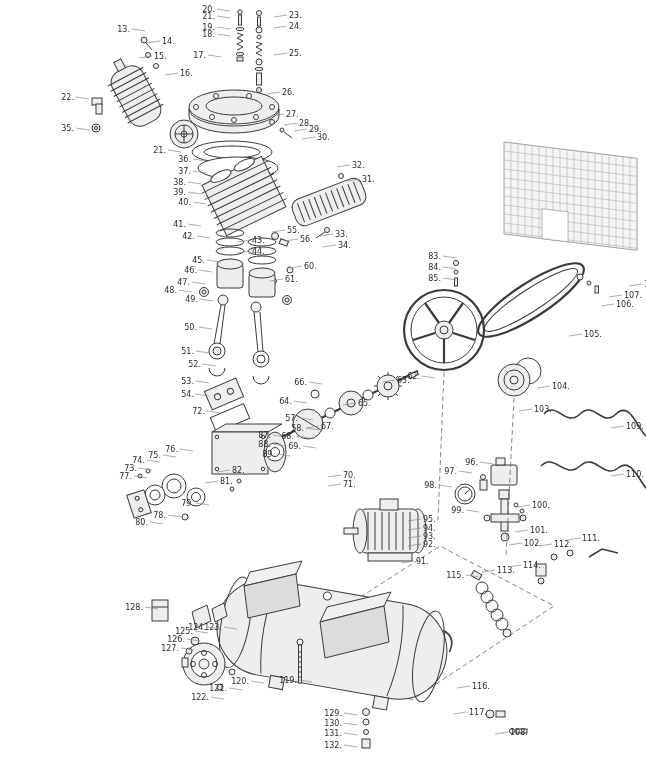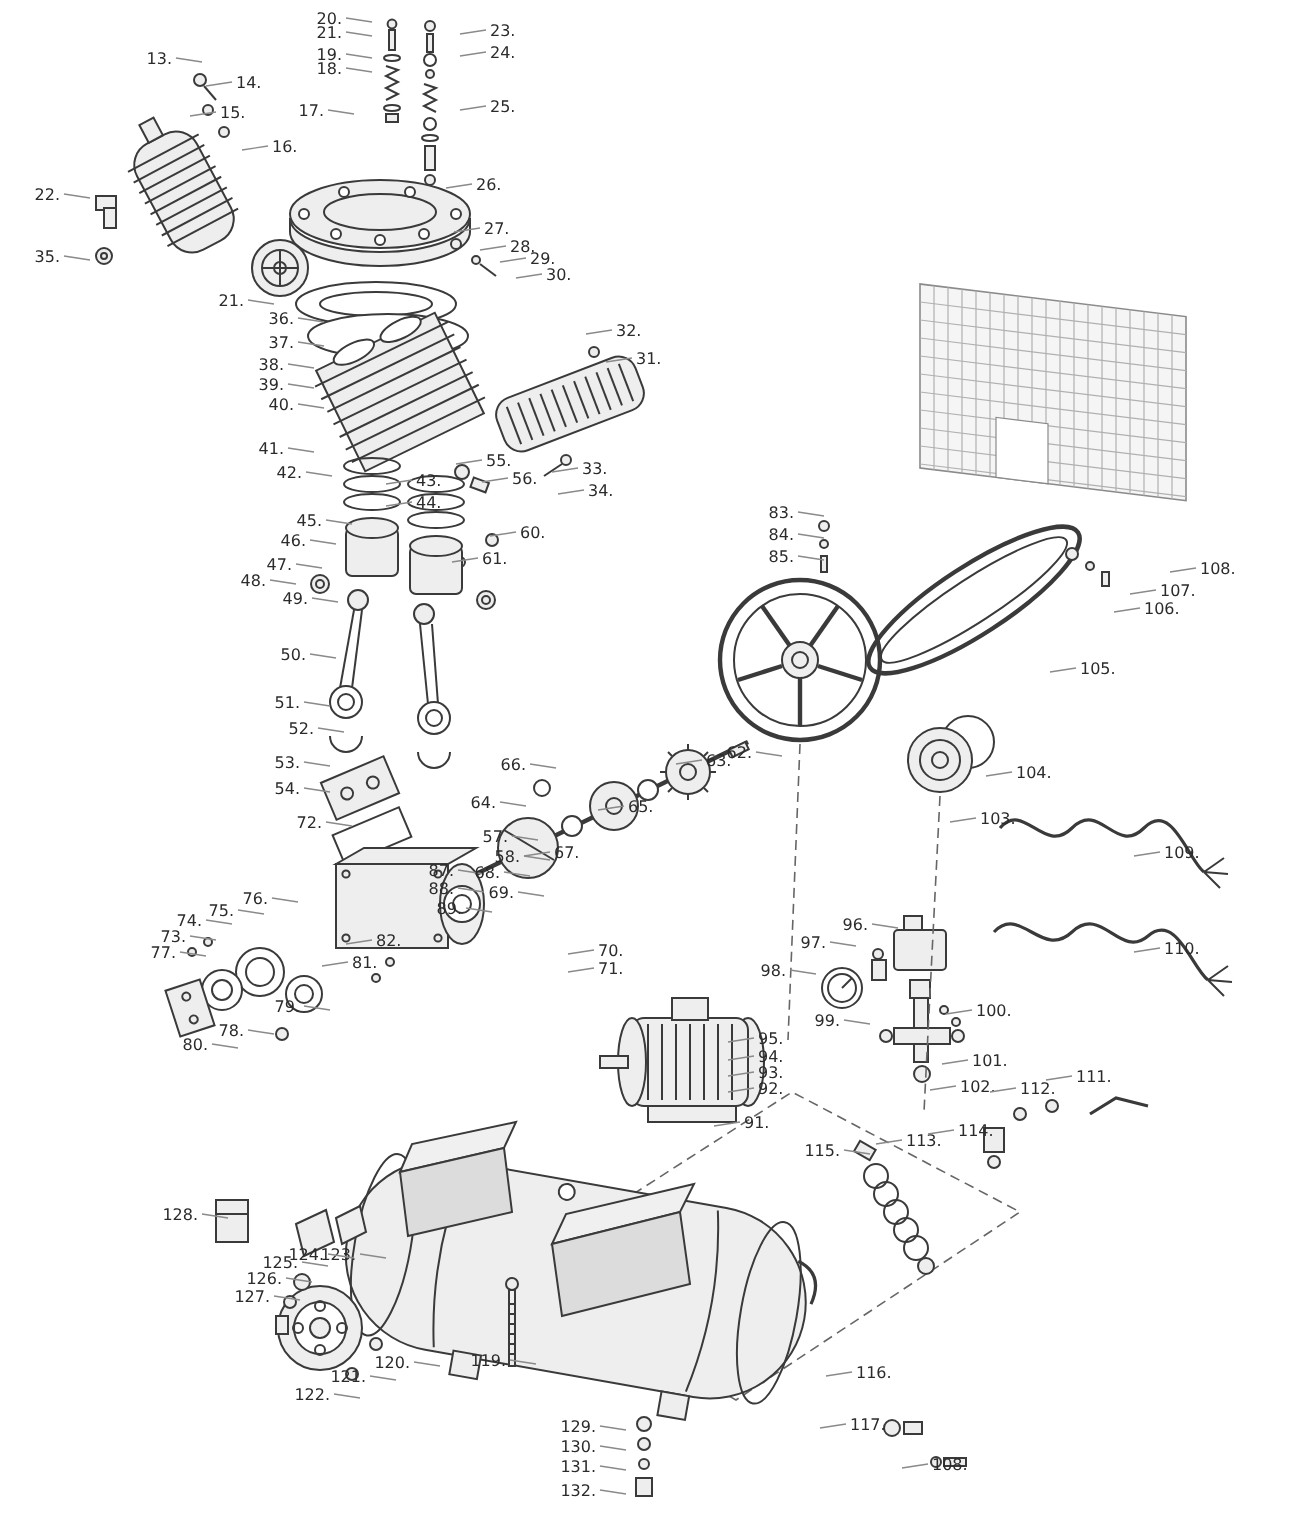--- a/index.html
+++ b/index.html
@@ -1,17 +1,17 @@
 <!DOCTYPE html>
 <html><head>
 <meta charset="utf-8">
 <style>
   html,body{margin:0;padding:0;background:#ffffff;}
   body{width:646px;height:768px;position:relative;font-family:"Liberation Sans",sans-serif;overflow:hidden;}
-  #stage{width:516px;height:768px;}
+  #stage{width:516px;height:768px;padding-left:44px;}
   .s  {fill:none;stroke:#3a3a3a;stroke-width:1;}
   .s15{fill:none;stroke:#3a3a3a;stroke-width:1.6;}
   .s2 {fill:none;stroke:#3a3a3a;stroke-width:2.2;}
   .sf {fill:#eeeeee;stroke:#3a3a3a;stroke-width:1;}
   .sw {fill:#ffffff;stroke:#3a3a3a;stroke-width:1;}
   .grid{stroke:#b0b0b0;stroke-width:0.6;}
   .finbg{fill:#f5f5f5;stroke:#8a8a8a;stroke-width:0.8;}
   .dash{fill:none;stroke:#666666;stroke-width:0.8;stroke-dasharray:5 3;}
   .leader{stroke:#8a8a8a;stroke-width:0.7;}
   text.callout{font-family:"DejaVu Sans",sans-serif;font-size:8px;fill:#2b2b2b;}

